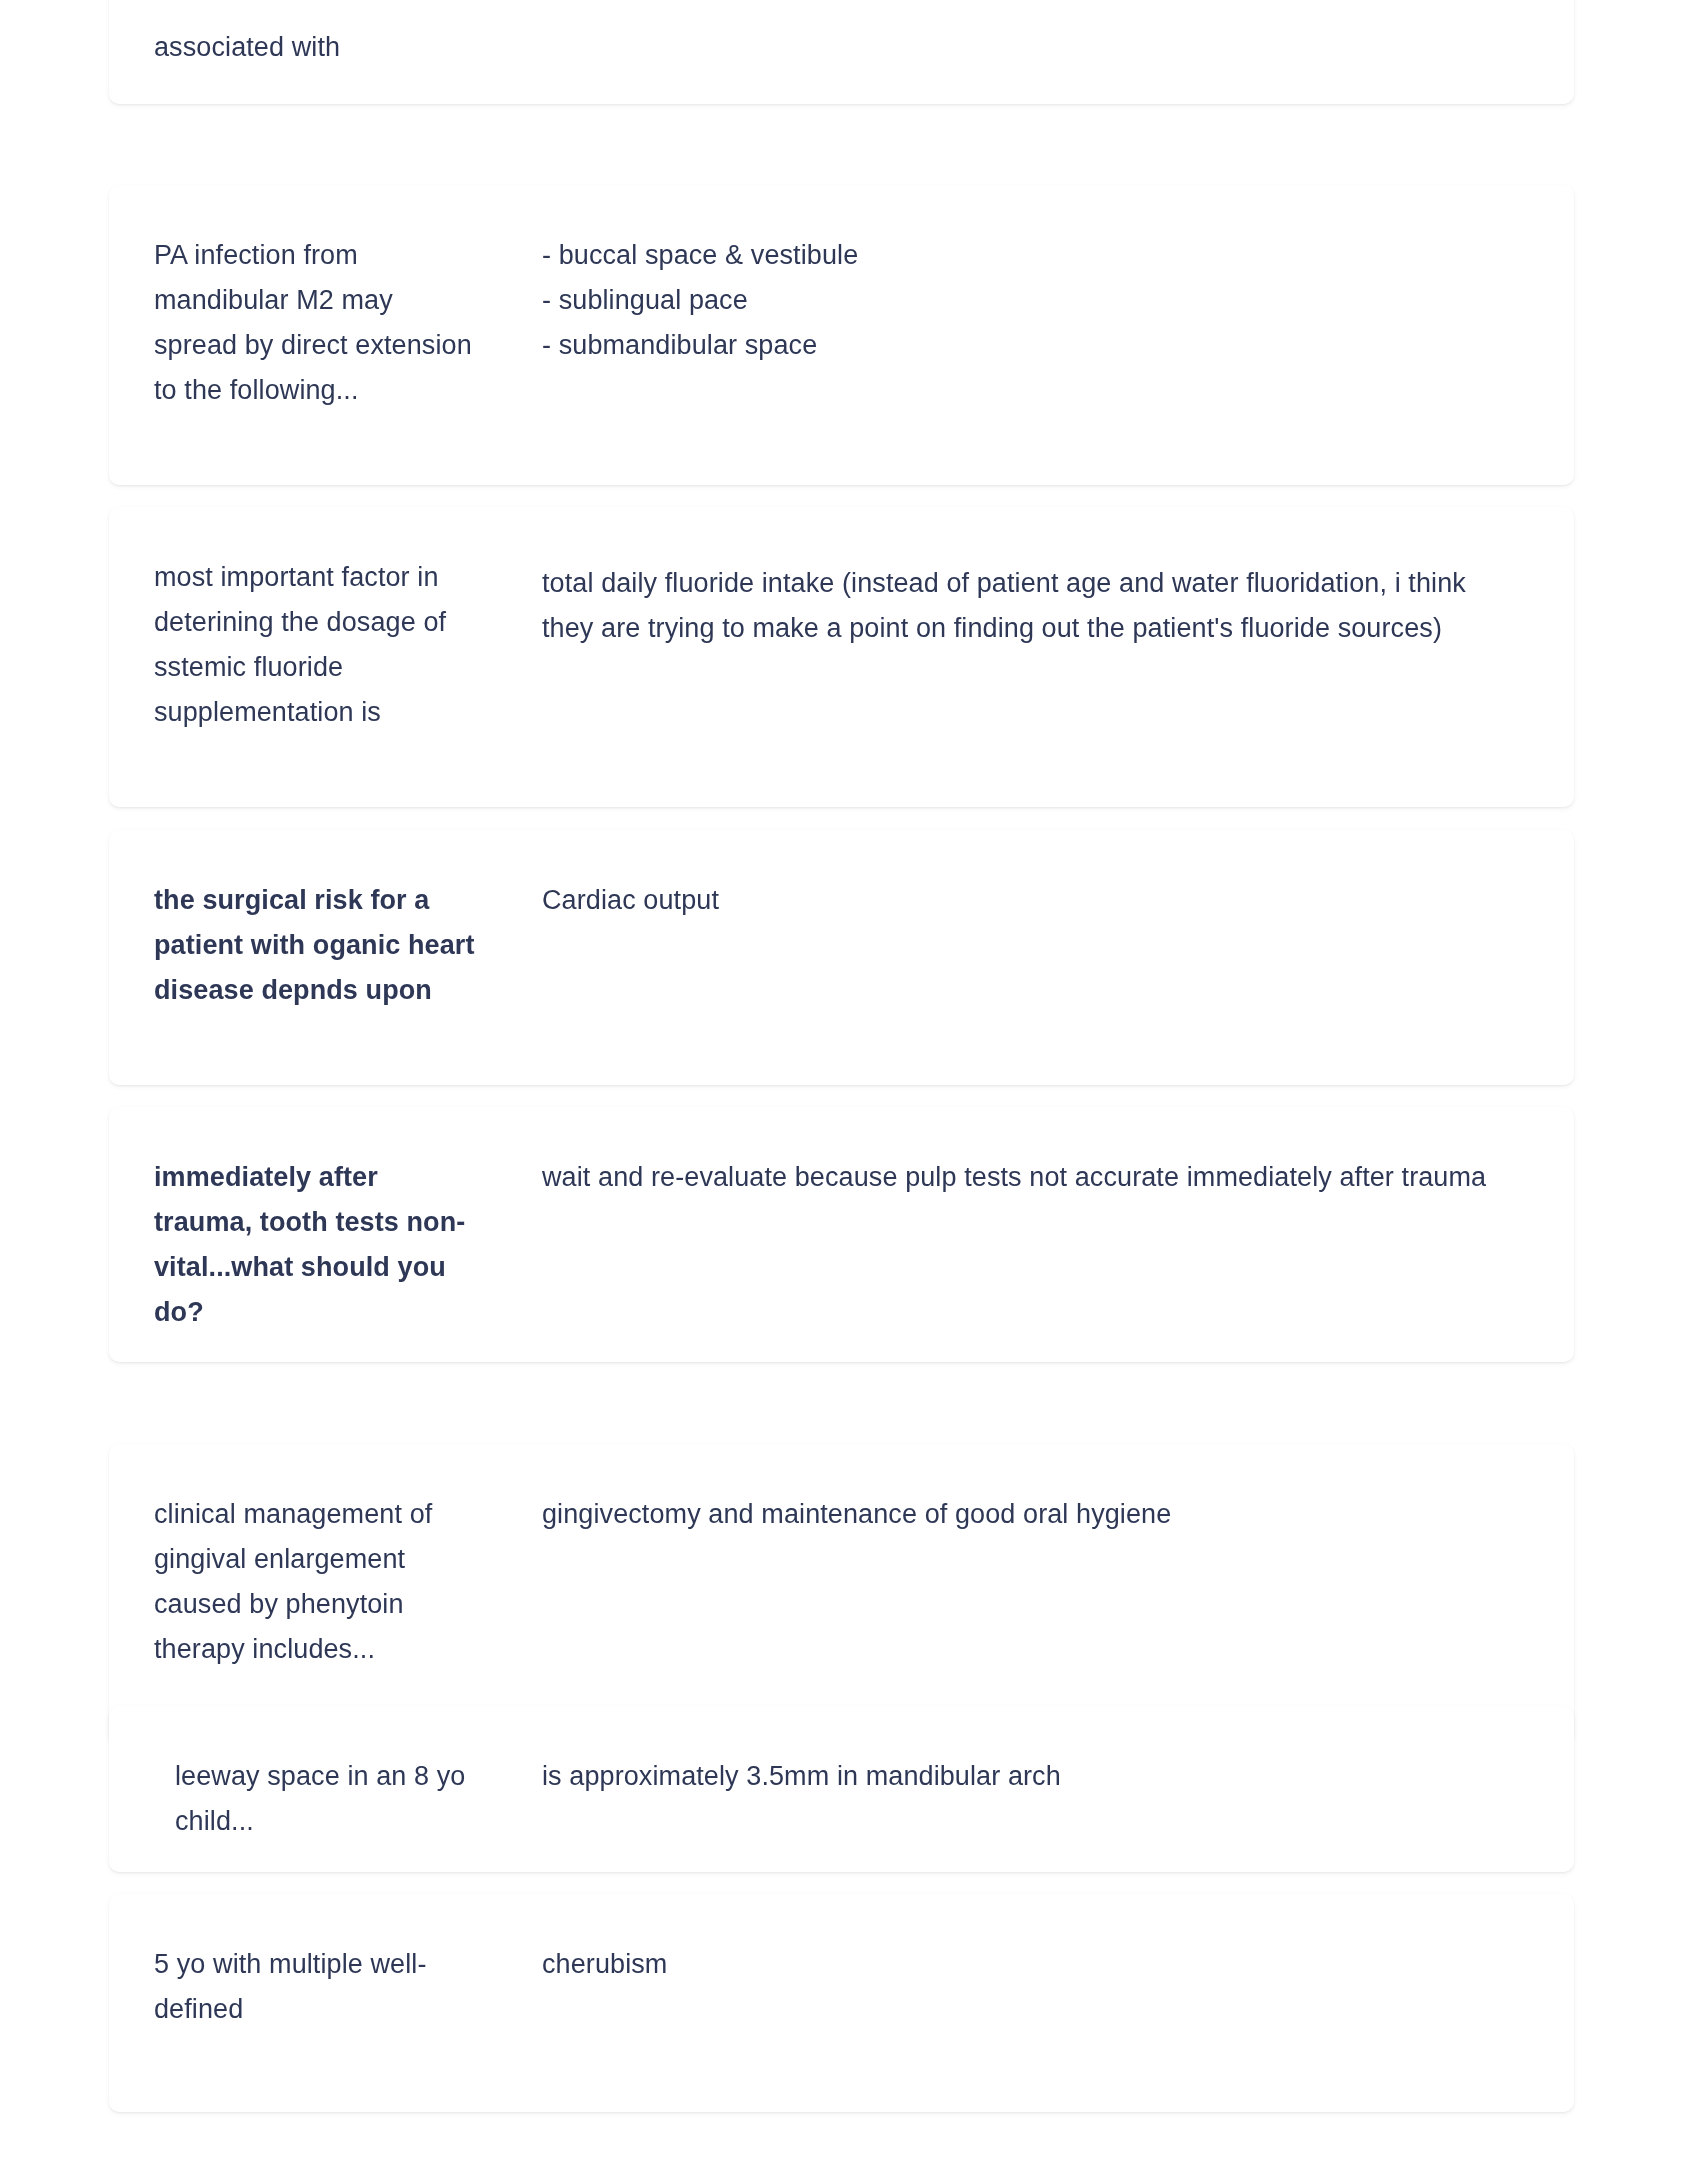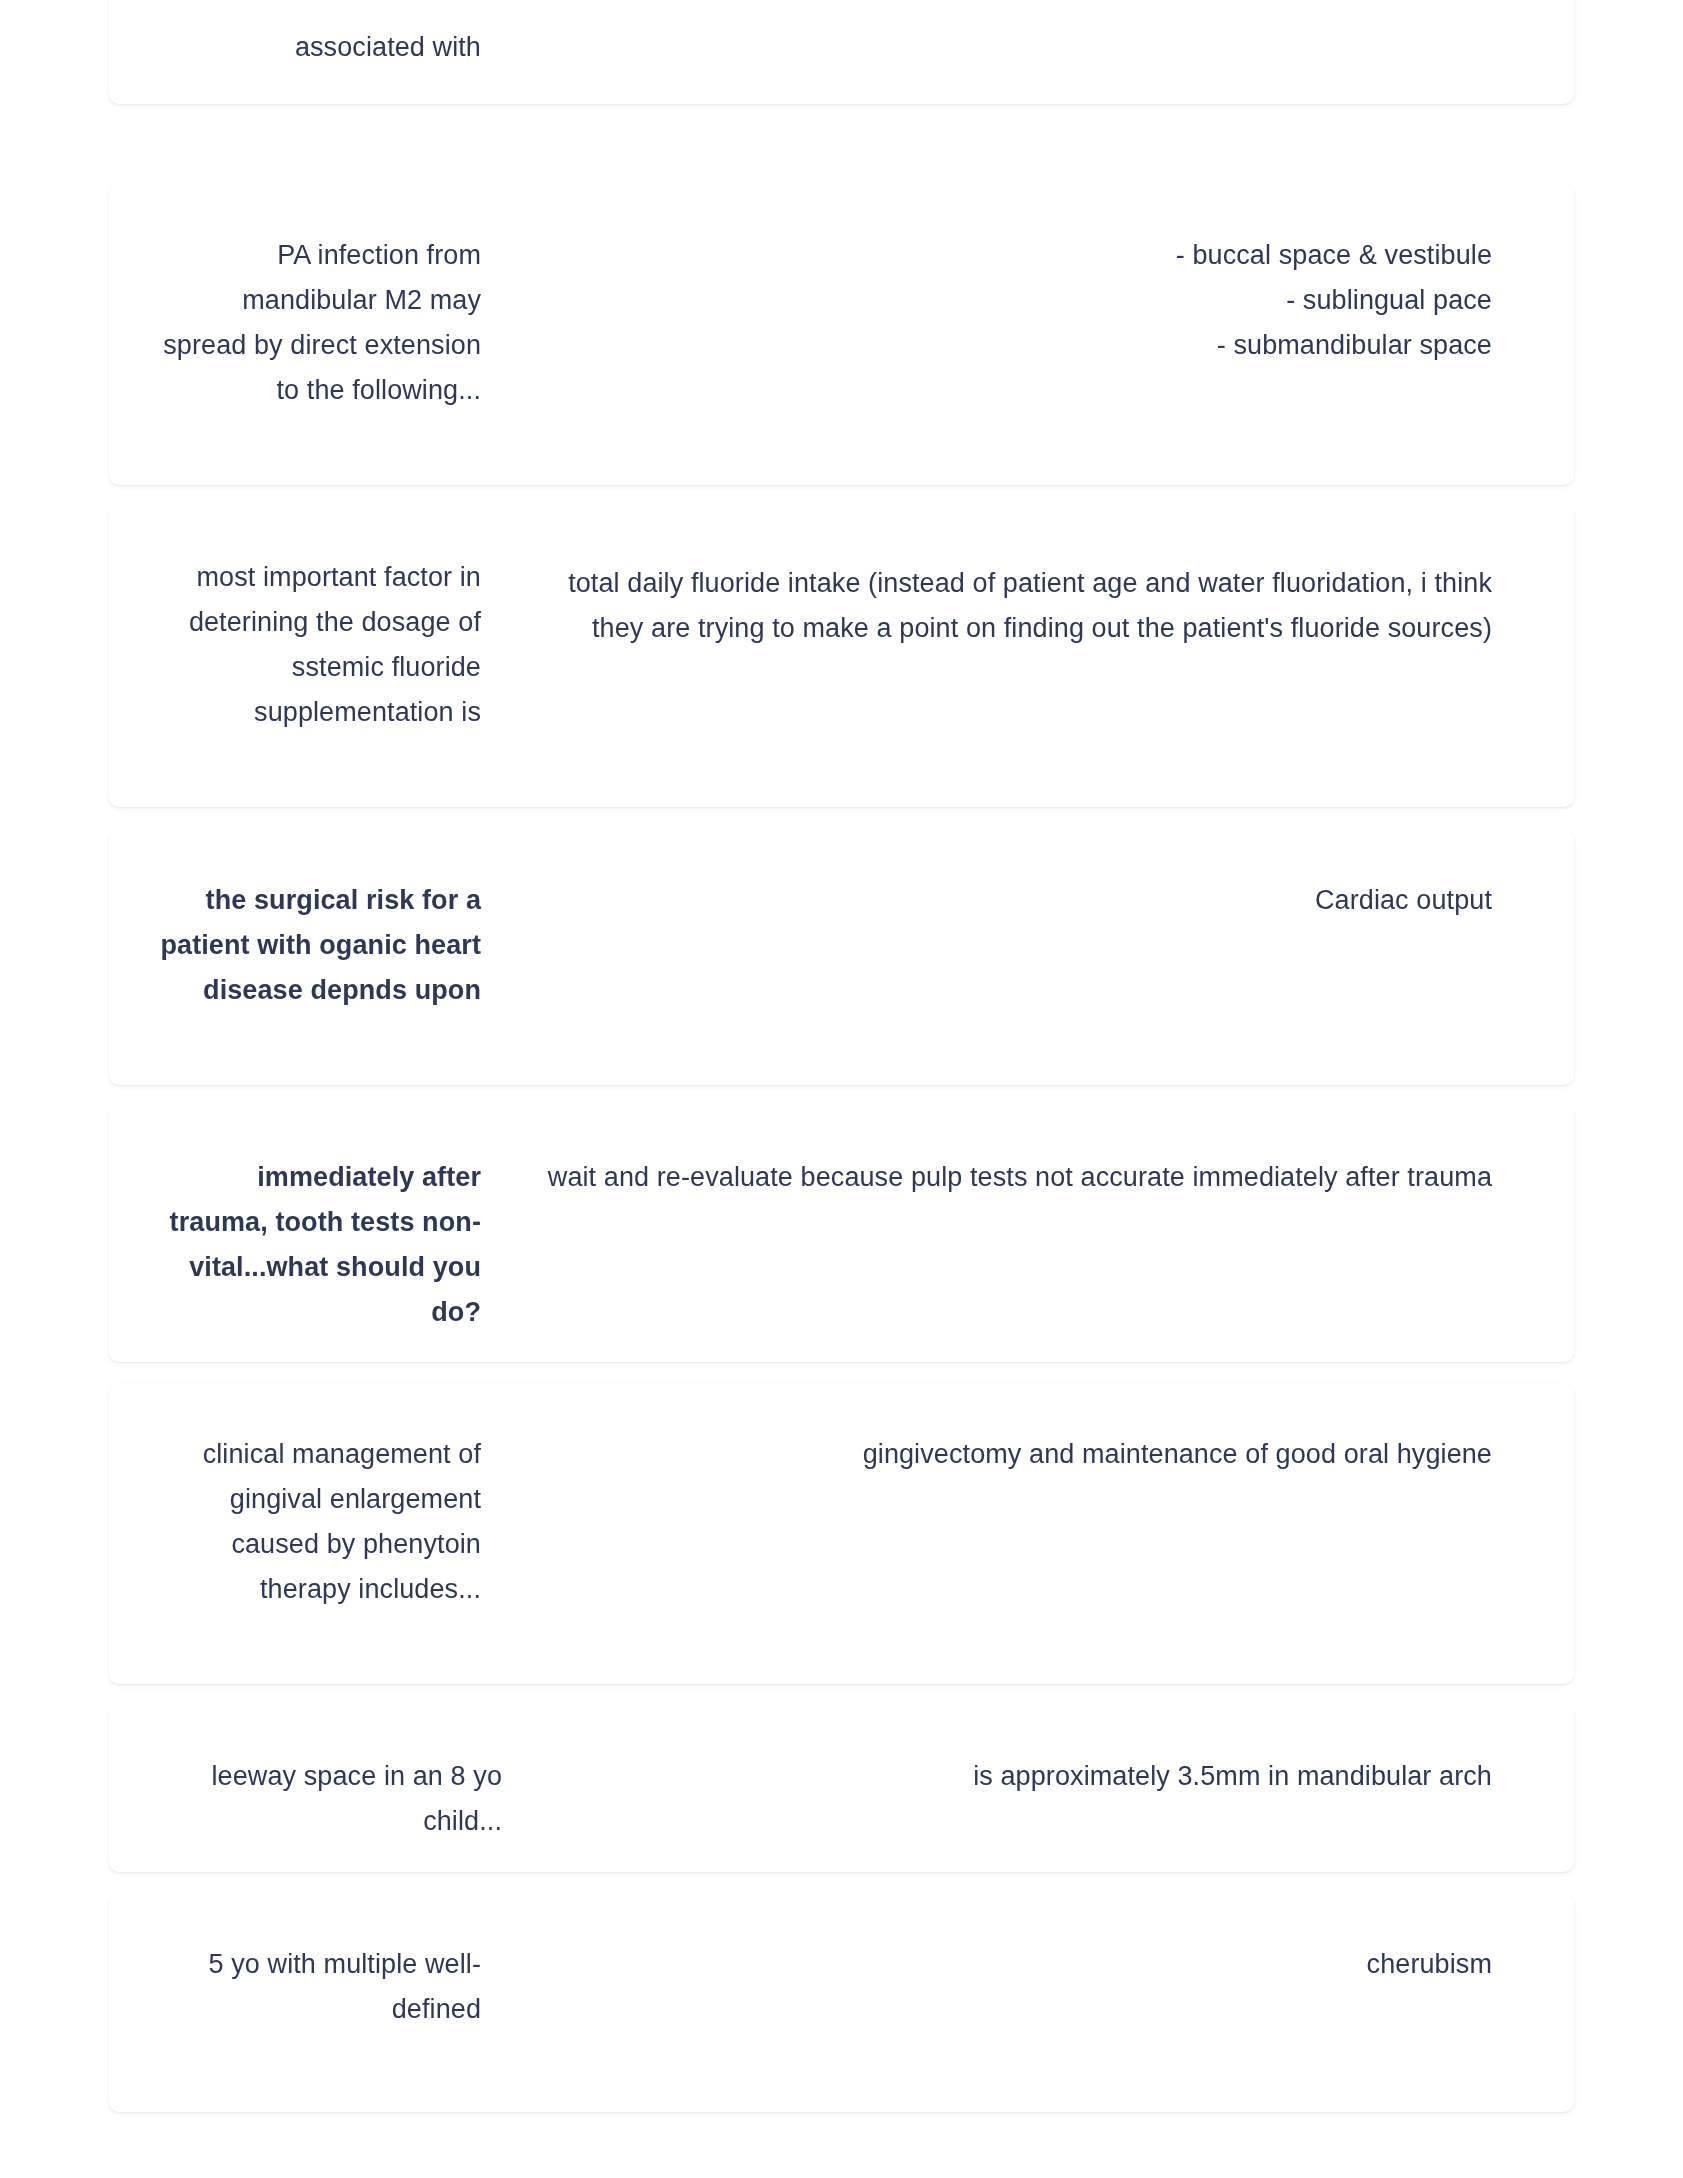--- a/index.html
+++ b/index.html
@@ -42,21 +42,20 @@
 
   .term,
   .definition {
     position: absolute;
     color: #2e3856;
     font-size: 27px;
     line-height: 45px;
     letter-spacing: 0.1px;
     white-space: pre-line;
     font-weight: 400;
-    text-align: right;
   }
 
   .term {
     left: 45px;
     width: 327px;
   }
 
   .definition {
     left: 433px;
     width: 950px;
@@ -91,21 +90,21 @@
         <div class="term" style="top: 48px; font-weight: bold;">the surgical risk for a patient with oganic heart disease depnds upon</div>
         <div class="definition" style="top: 48px;">Cardiac output</div>
       </div>
     </div>
     <div class="card" style="top: 1107px; height: 255px;">
       <div class="card-inner">
         <div class="term" style="top: 48px; font-weight: bold;">immediately after trauma, tooth tests non-vital...what should you do?</div>
         <div class="definition" style="top: 48px;">wait and re-evaluate because pulp tests not accurate immediately after trauma</div>
       </div>
     </div>
-    <div class="card" style="top: 1384px; height: 300px;">
+    <div class="card" style="top: 1444px; height: 300px;">
       <div class="card-inner">
         <div class="term" style="top: 48px;">clinical management of gingival enlargement caused by phenytoin therapy includes...</div>
         <div class="definition" style="top: 48px;">gingivectomy and maintenance of good oral hygiene</div>
       </div>
     </div>
     <div class="card" style="top: 1706px; height: 166px;">
       <div class="card-inner">
         <div class="term" style="top: 48px; margin-left: 21px;">leeway space in an 8 yo child...</div>
         <div class="definition" style="top: 48px;">is approximately 3.5mm in mandibular arch</div>
       </div>

